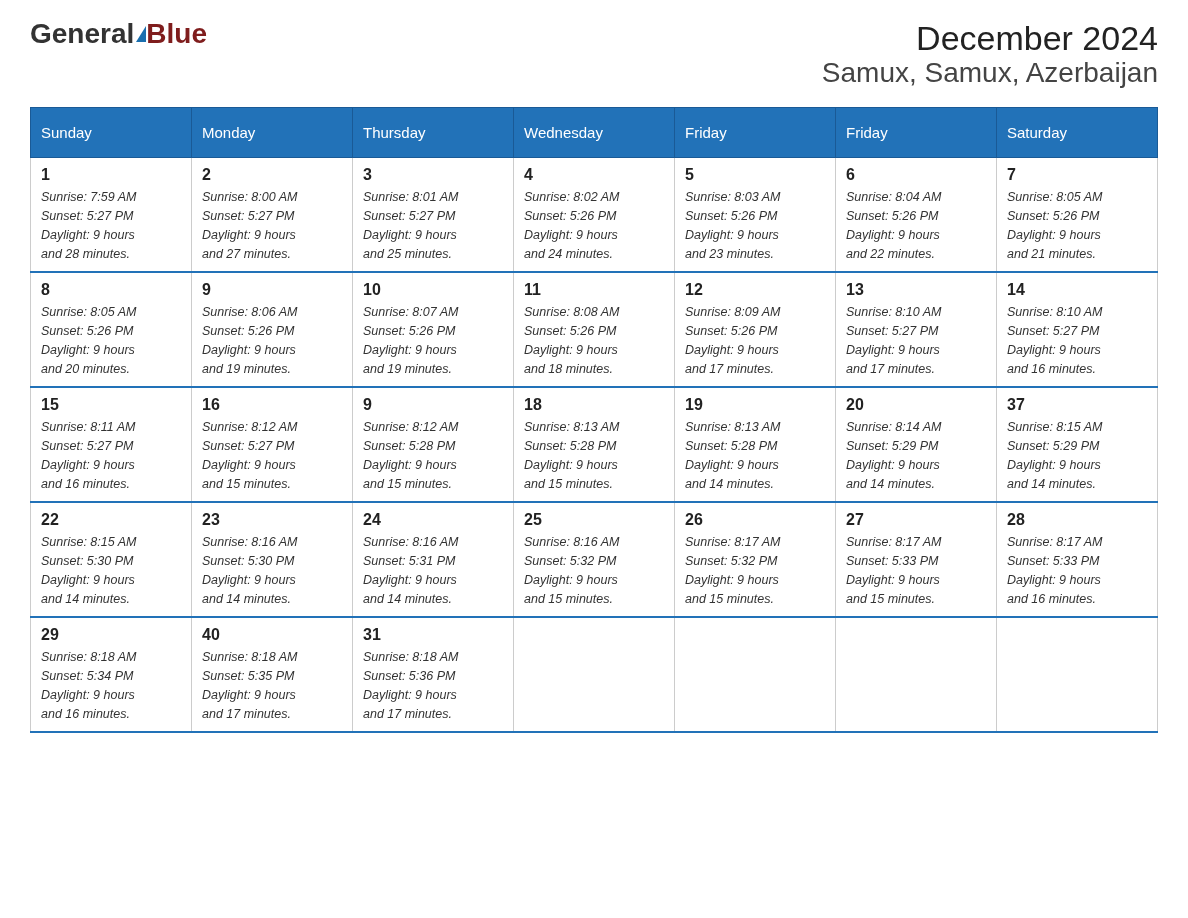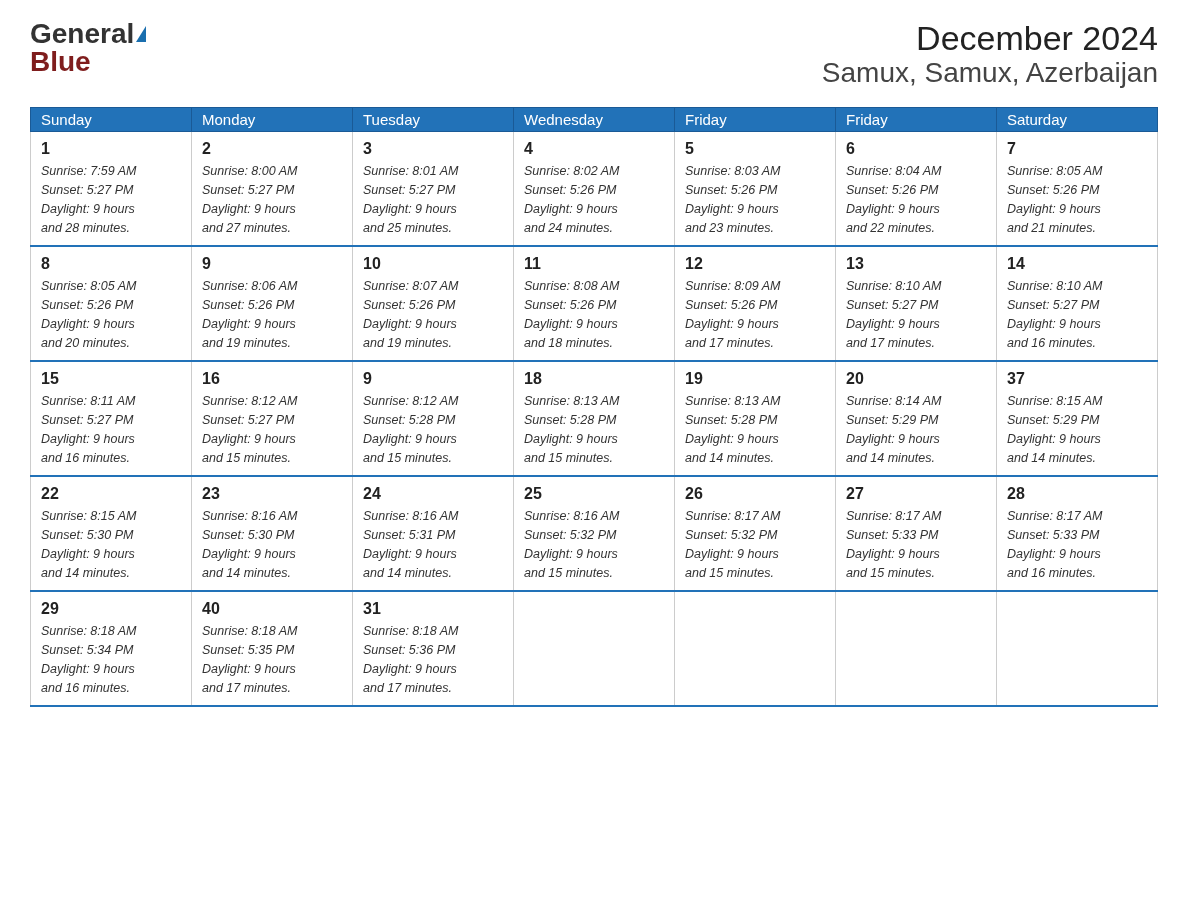--- a/index.html
+++ b/index.html
@@ -11,21 +11,21 @@
       padding: 20px 30px;
     }
     .header {
       display: flex;
       justify-content: space-between;
       align-items: flex-start;
       margin-bottom: 18px;
     }
     .logo {
       display: flex;
-      flex-direction: column;
+      flex-direction: row;
       align-items: flex-start;
       text-align: right;
     }
     .logo-general {
       font-size: 28px;
       font-weight: bold;
       color: #333;
       line-height: 1;
     }
     .logo-blue {
@@ -64,21 +64,21 @@
     .calendar {
       width: 100%;
       border-collapse: collapse;
       border: 1px solid #1a6faf;
     }
     .calendar th {
       background-color: #2272b8;
       color: #fff;
       font-size: 15px;
       font-weight: normal;
-      padding: 3px 10px;
+      padding: 16px 10px;
       text-align: left;
       border: 1px solid #1a5a96;
     }
     .calendar td {
       vertical-align: top;
       padding: 8px 10px;
       border: 1px solid #ccc;
       width: 14.28%;
       min-height: 100px;
       font-size: 13px;
@@ -122,21 +122,21 @@
     <h1>December 2024</h1>
     <h2>Samux, Samux, Azerbaijan</h2>
   </div>
 </div>
 
 <table class="calendar" id="calendar-table">
   <thead id="calendar-head">
       <tr>
         <th>Sunday</th>
         <th>Monday</th>
-        <th>Tuesday</th>
+        <th>Thursday</th>
         <th>Wednesday</th>
         <th>Friday</th>
         <th>Friday</th>
         <th>Saturday</th>
       </tr>
     </thead>
   <tbody id="calendar-body">
       <tr class="week-row">
         <td>
           <span class="day-num">1</span>

